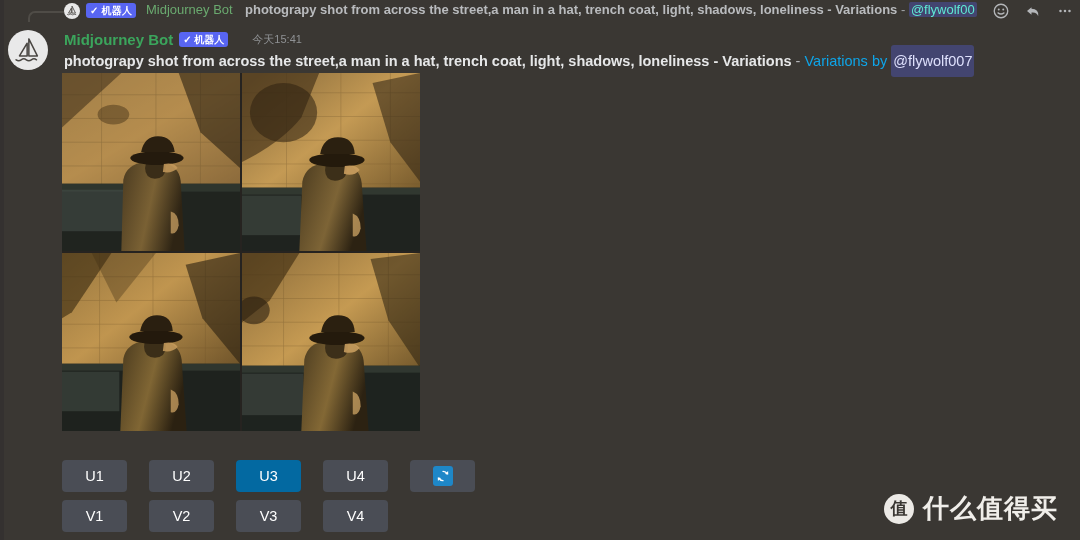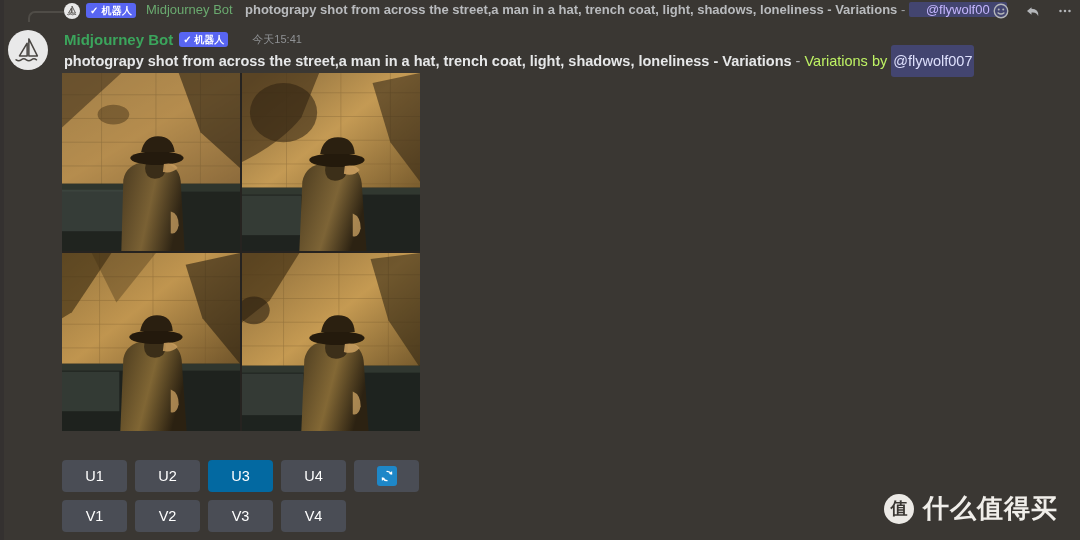--- a/index.html
+++ b/index.html
@@ -78,24 +78,24 @@
   .reply-text {
     position: absolute;
     left: 245px; top: 2px;
     font-size: 13px;
     font-weight: 700;
     color: #b9bbbe;
     white-space: nowrap;
   }
   .reply-text .plain { font-weight: 400; color: #a3a6aa; }
   .reply-mention {
-    color: #c4b5fd;
+    color: #5eead4;
     background: rgba(88,101,242,0.32);
     border-radius: 2px;
-    padding: 0 17px;
+    padding: 0 2px;
     font-weight: 500;
   }
 
   
   .msg-actions {
     position: absolute;
     right: 6px; top: 0px;
     height: 22px;
     display: flex;
     align-items: center;
@@ -158,21 +158,21 @@
   .msg-body {
     position: absolute;
     left: 64px; top: 29px;
     width: 1000px;
     font-size: 14.5px;
     line-height: 20px;
     color: #dcddde;
   }
   .msg-body .b { font-weight: 700; color: #e6e7e8; }
   .msg-body .sep { font-weight: 400; color: #b4b6b9; }
-  .msg-body .plain { font-weight: 400; color: #bef264; }
+  .msg-body .plain { font-weight: 400; color: #0ea5e9; }
   .msg-body .mention {
     color: #dee0fc;
     background: rgba(88,101,242,0.32);
     border-radius: 3px;
     padding: 8px 2px;
     font-weight: 500;
   }
   .fastline {
     position: absolute;
     left: 64px; top: 52px;
@@ -196,21 +196,21 @@
 
   .cell { position: relative; overflow: hidden; background: #1d1a17; }
 
   .cell svg { display: block; width: 100%; height: 100%; }
 
   
   .btn-rows {
     position: absolute;
     left: 62px; top: 460px;
   }
-  .btn-row { display: flex; gap: 8px; margin-bottom: 8px; }
+  .btn-row { display: flex; gap: 22px; margin-bottom: 8px; }
 
   .mj-btn {
     width: 65px;
     height: 32px;
     border-radius: 4px;
     background: #4a4d55;
     color: #ffffff;
     font-size: 14.5px;
     font-weight: 500;
     display: flex;

